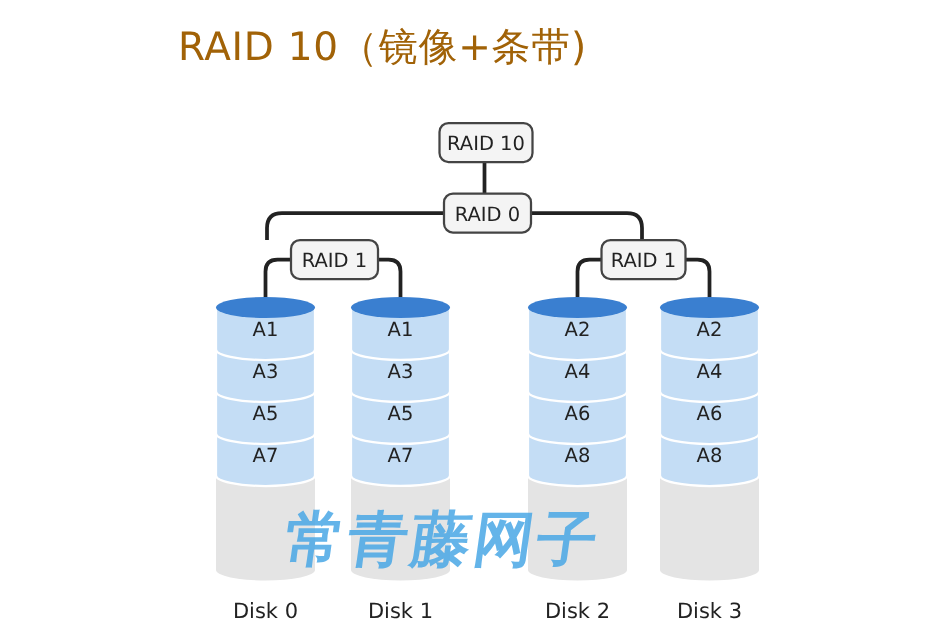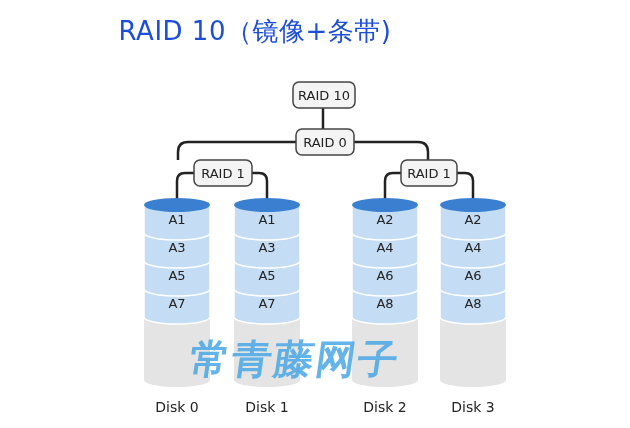--- a/index.html
+++ b/index.html
@@ -1,19 +1,19 @@
 <!DOCTYPE html>
 <html><head>
 <meta charset="utf-8">
 <style>
   html, body { margin: 0; padding: 0; background: #ffffff; }
   body { width: 630px; height: 428px; position: relative; overflow: hidden;
          font-family: "DejaVu Sans", "Liberation Sans", sans-serif; }
   .title { position: absolute; left: 0; top: 14px; width: 510px; text-align: center;
-           font-size: 26px; color: #1d4ed8; letter-spacing: 0.5px; }
+           font-size: 26px; color: #a16207; letter-spacing: 0.5px; }
   svg { position: absolute; left: 0; top: 0; }
   .lbl { font-family: "DejaVu Sans", "Liberation Sans", sans-serif; }
   .watermark { position: absolute; left: 190px; top: 332px; font-size: 40px; font-weight: bold;
                color: #4aa8e6; opacity: 0.85; transform: skewX(-8deg); letter-spacing: 2px;
                font-family: "DejaVu Sans", sans-serif; }
 </style>
 </head>
 <body>
 
 <div class="title">RAID 10（镜像+条带)</div>

